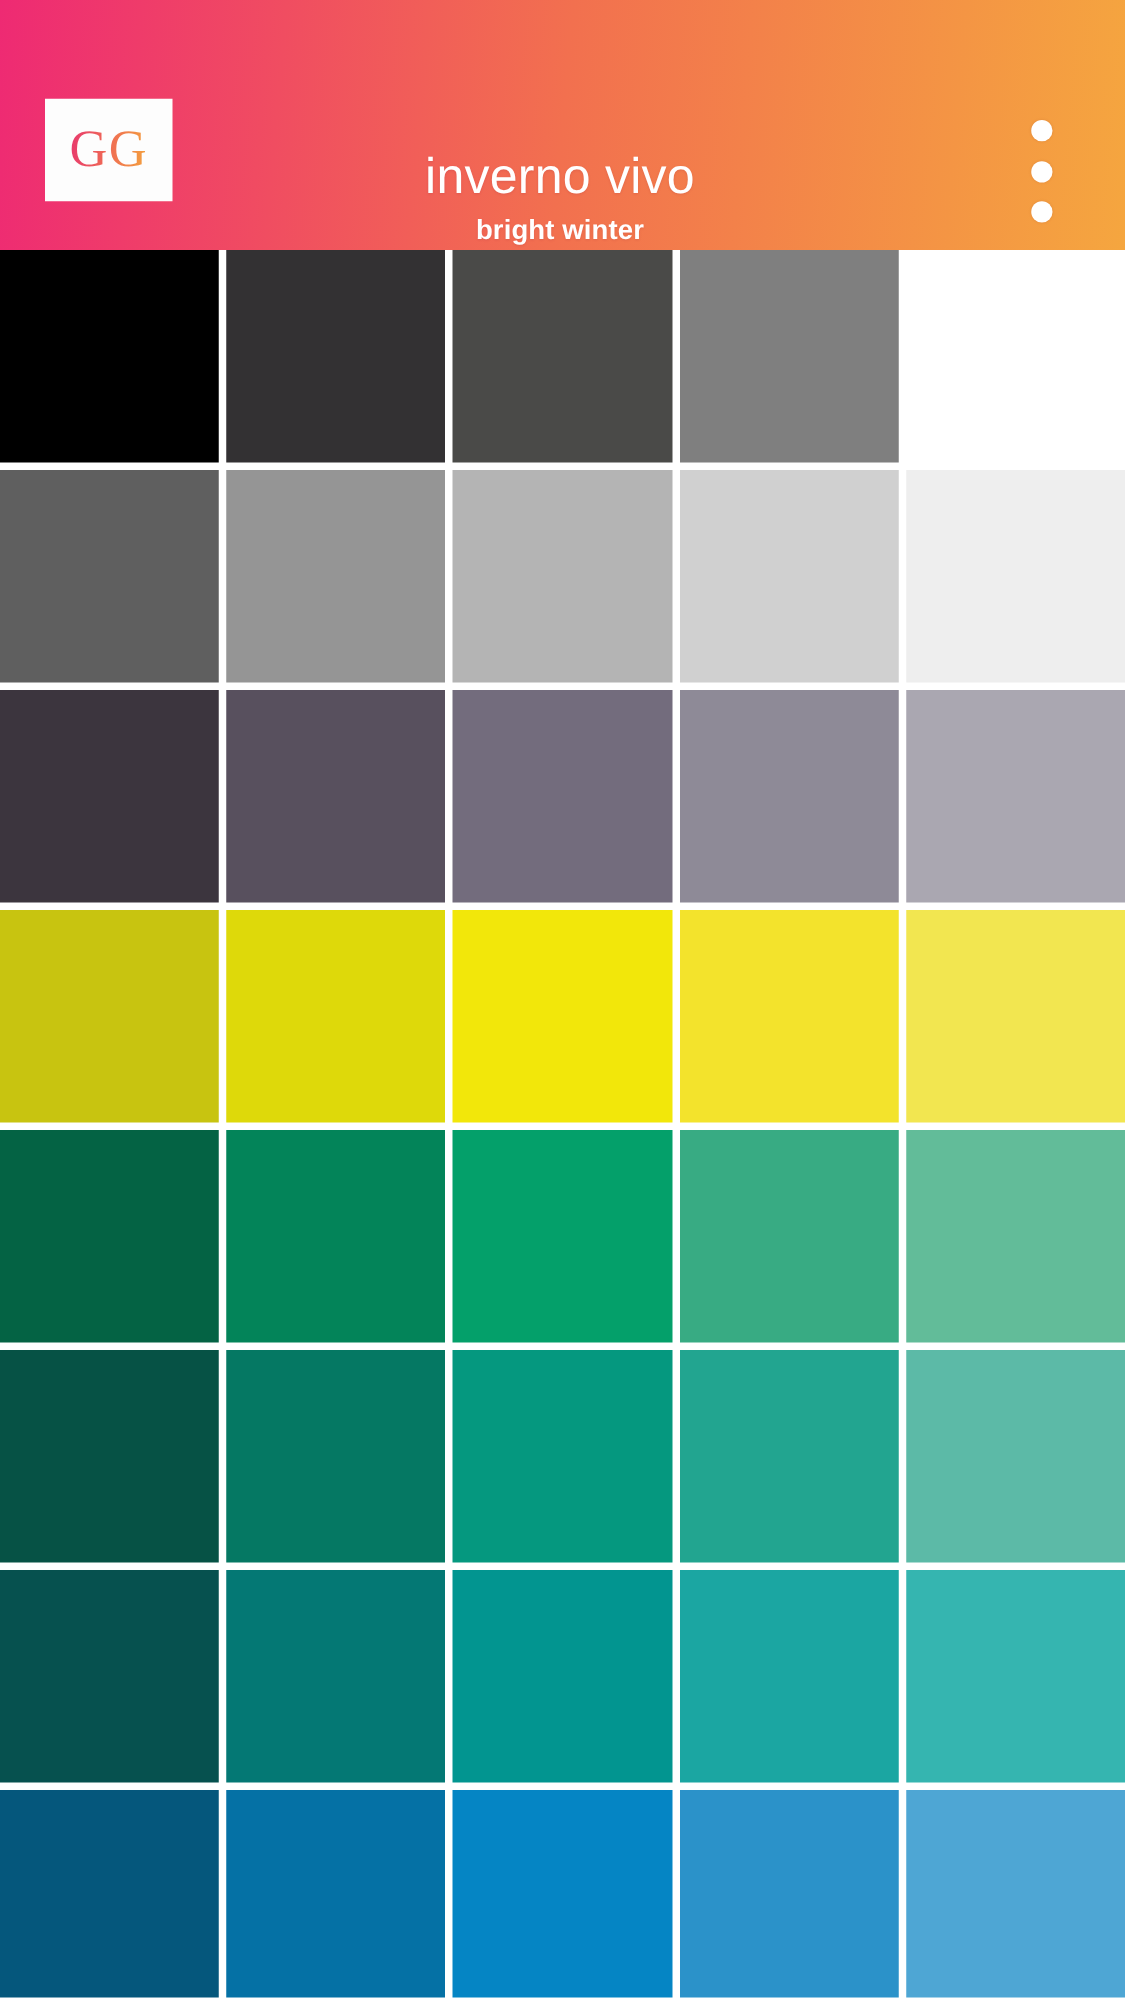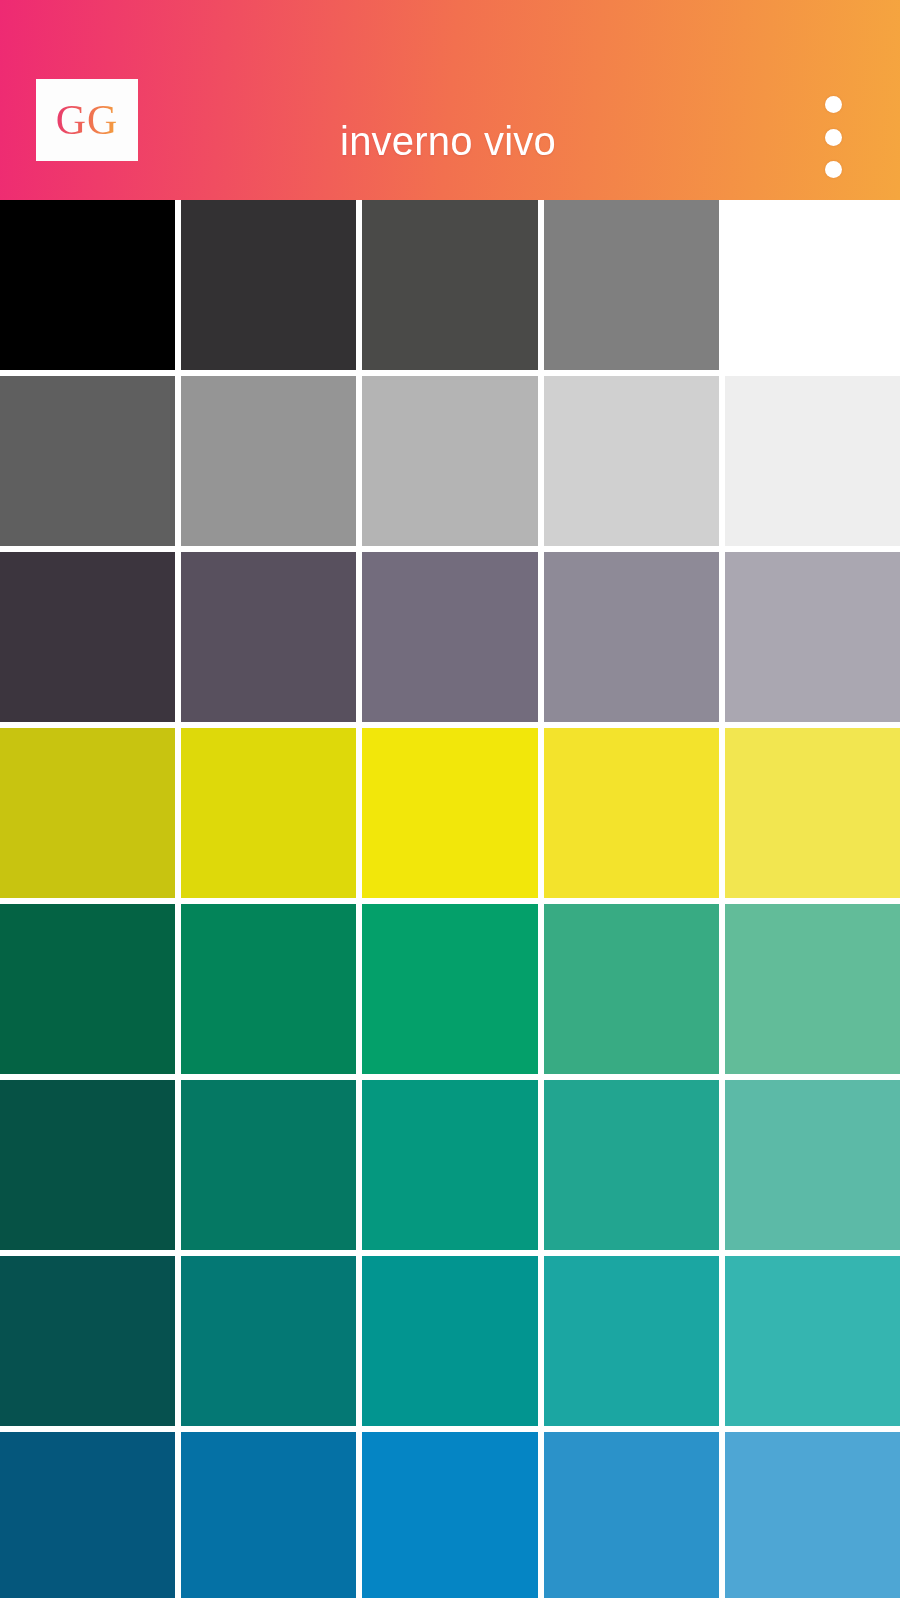--- a/index.html
+++ b/index.html
@@ -125,20 +125,21 @@
 <body>
 
 <div class="app-header" style="background: linear-gradient(95deg, rgb(238, 42, 115) 0%, rgb(242, 112, 79) 50%, rgb(245, 166, 63) 100%);">
 
   <div class="logo-tile">
     <span class="logo-mark">GG</span>
   </div>
 
   <div class="title-block">
     <span class="app-title">inverno vivo</span>
+    <span class="app-subtitle">bright winter</span>
   </div>
 
   <div class="overflow-menu">
     <span class="dot"></span>
     <span class="dot"></span>
     <span class="dot"></span>
   </div>
 
 </div>
 

